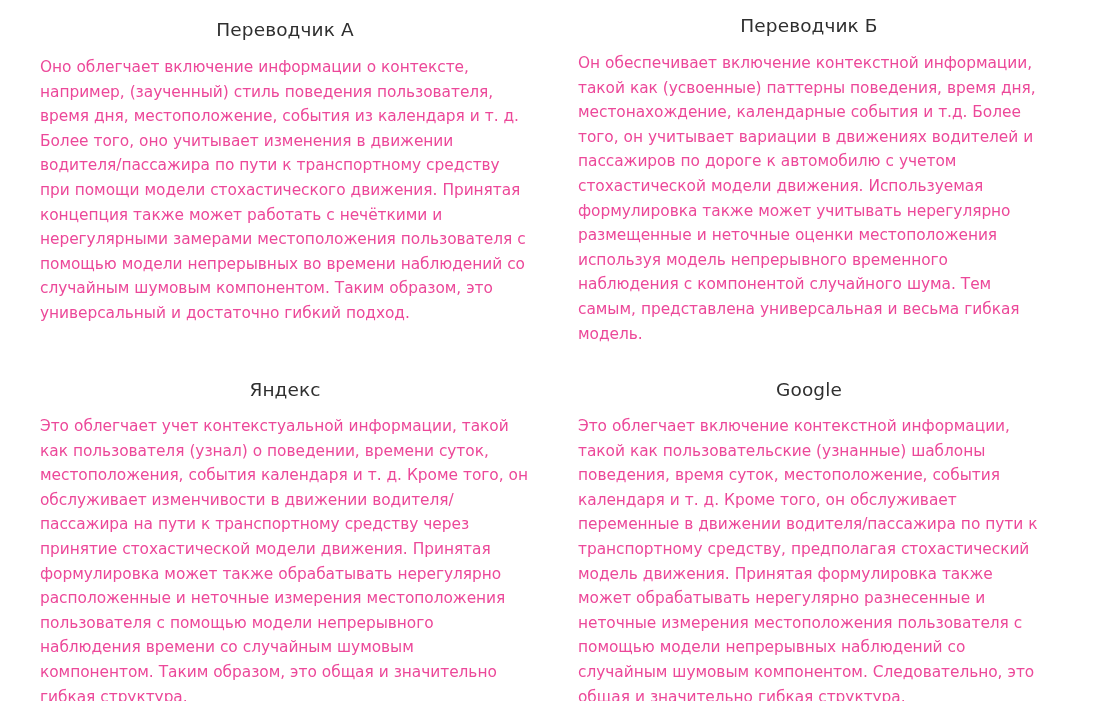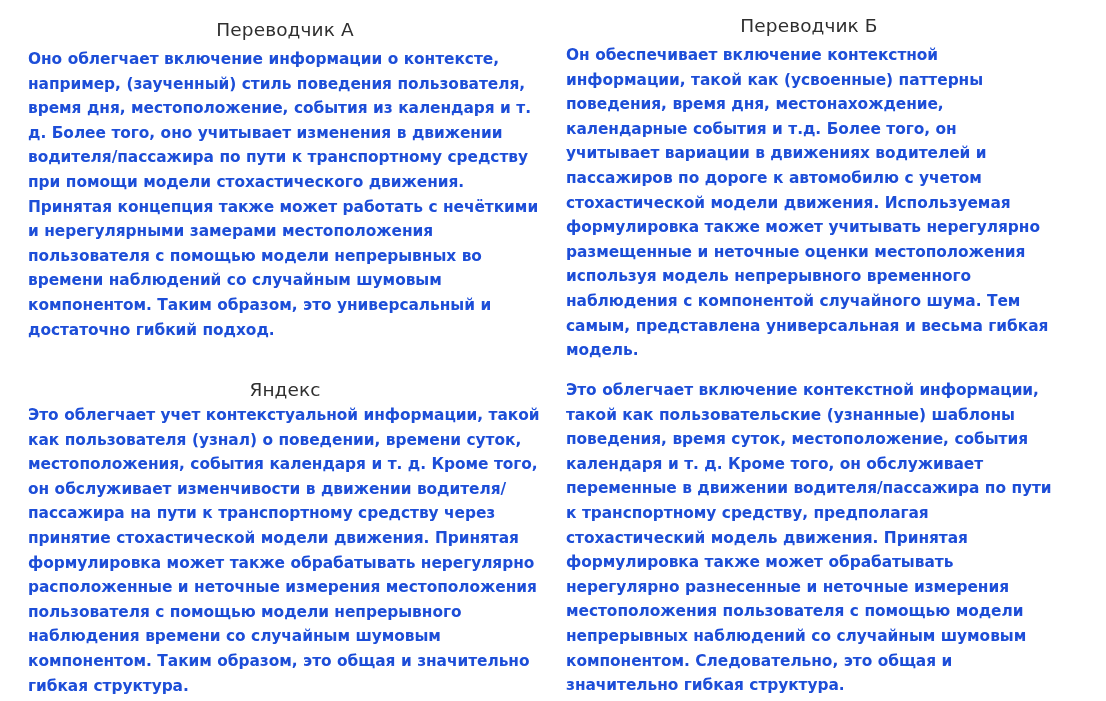--- a/index.html
+++ b/index.html
@@ -48,25 +48,25 @@
     line-height: 26px;
     letter-spacing: 0.1px;
     margin: 0 0 4px 0;
     white-space: nowrap;
   }
   .block-heading.tight {
     margin: 0 0 1px 0;
     line-height: 24px;
   }
   .block-body {
-    margin: 0;
+    margin: 12px;
     font-family: "DejaVu Sans", "Liberation Sans", sans-serif;
     font-size: 15.4px;
-    font-weight: 700;
-    color: #1d4ed8;
+    font-weight: 400;
+    color: #ec4899;
     line-height: 24.6px;
     text-align: left;
     letter-spacing: -0.05px;
     word-spacing: 0.2px;
     hyphens: none;
   }
   .block-tr .block-heading { padding-right: 0; }
 </style>
 </head>
 <body>
@@ -83,17 +83,18 @@
       <div class="block-heading">Переводчик Б</div>
       <p class="block-body">Он обеспечивает включение контекстной информации, такой как (усвоенные) паттерны поведения, время дня, местонахождение, календарные события и т.д. Более того, он учитывает вариации в движениях водителей и пассажиров по дороге к автомобилю с учетом стохастической модели движения. Используемая формулировка также может учитывать нерегулярно размещенные и неточные оценки местоположения используя модель непрерывного временного наблюдения с компонентой случайного шума. Тем самым, представлена универсальная и весьма гибкая модель.</p>
     </div>
 
     <div class="block block-bl">
       <div class="block-heading tight">Яндекс</div>
       <p class="block-body">Это облегчает учет контекстуальной информации, такой как пользователя (узнал) о поведении, времени суток, местоположения, события календаря и т. д. Кроме того, он обслуживает изменчивости в движении водителя/пассажира на пути к транспортному средству через принятие стохастической модели движения. Принятая формулировка может также обрабатывать нерегулярно расположенные и неточные измерения местоположения пользователя с помощью модели непрерывного наблюдения времени со случайным шумовым компонентом. Таким образом, это общая и значительно гибкая структура.</p>
     </div>
 
     <div class="block block-br">
+      <div class="block-heading tight">Google</div>
       <p class="block-body">Это облегчает включение контекстной информации, такой как пользовательские (узнанные) шаблоны поведения, время суток, местоположение, события календаря и т. д. Кроме того, он обслуживает переменные в движении водителя/пассажира по пути к транспортному средству, предполагая стохастический модель движения. Принятая формулировка также может обрабатывать нерегулярно разнесенные и неточные измерения местоположения пользователя с помощью модели непрерывных наблюдений со случайным шумовым компонентом. Следовательно, это общая и значительно гибкая структура.</p>
     </div>
 
   </div>
 </div>
 
 </body></html>

